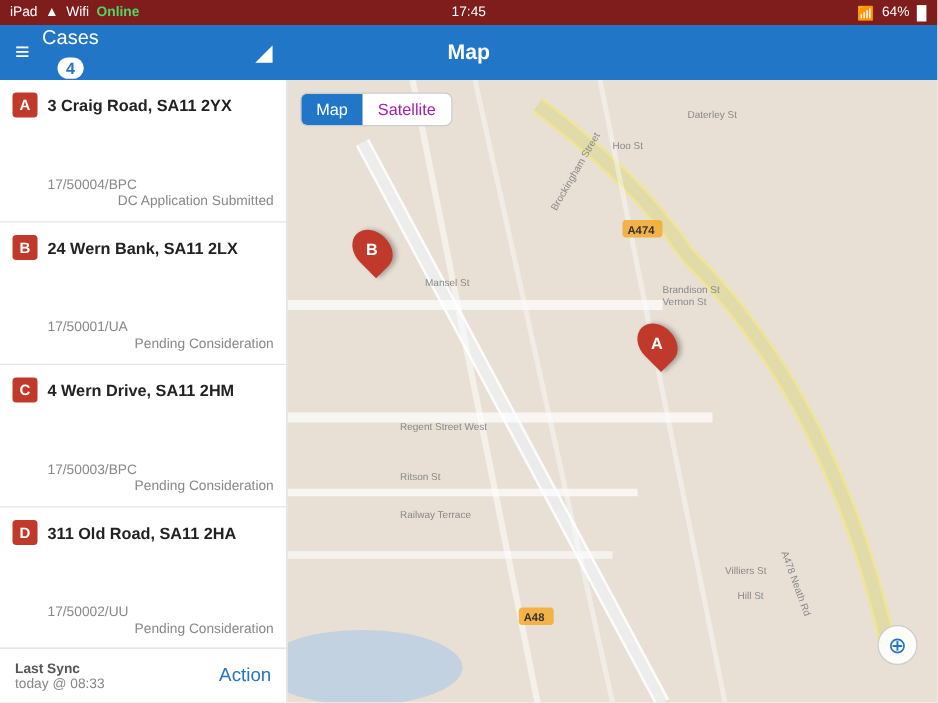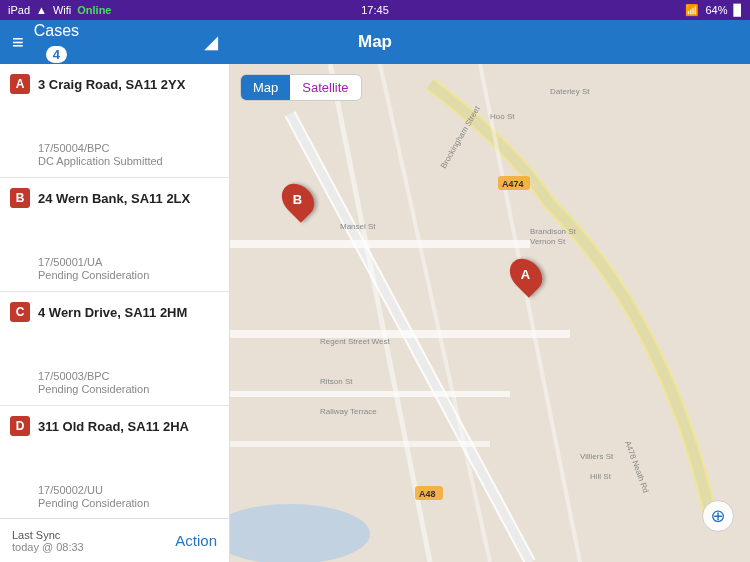--- a/index.html
+++ b/index.html
@@ -1,21 +1,21 @@
 <!DOCTYPE html>
 <html><head>
   <meta charset="utf-8">
   <style>
     * { margin: 0; padding: 0; box-sizing: border-box; }
     body { width: 750px; height: 562px; font-family: -apple-system, 'Helvetica Neue', Arial, sans-serif; overflow: hidden; background: #fff; }
 
     
     .status-bar {
       height: 20px;
-      background: #4c1d95;
+      background: #7f1d1d;
       display: flex;
       align-items: center;
       justify-content: space-between;
       padding: 0 8px;
       font-size: 11px;
       color: #fff;
       font-weight: 500;
     }
     .status-left { display: flex; align-items: center; gap: 6px; }
     .status-center { position: absolute; left: 50%; transform: translateX(-50%); font-size: 11px; color: #fff; }
@@ -132,32 +132,33 @@
       font-size: 11px;
       color: #888;
       margin-left: 28px;
       margin-bottom: 1px;
       margin-top: 46px;
     }
     .case-status {
       font-size: 11px;
       color: #888;
       margin-left: 28px;
+      text-align: right;
     }
 
     
     .sidebar-footer {
       height: 44px;
       border-top: 1px solid #ddd;
       display: flex;
       align-items: center;
       justify-content: space-between;
       padding: 0 12px;
     }
-    .last-sync-label { font-size: 11px; color: #555; font-weight: 400; }
+    .last-sync-label { font-size: 11px; color: #555; font-weight: 700; }
     .last-sync-time { font-size: 11px; color: #888; }
     .action-btn {
       color: #2176c7;
       font-size: 15px;
       font-weight: 500;
       cursor: pointer;
       background: none;
       border: none;
       text-align: center;
     }

